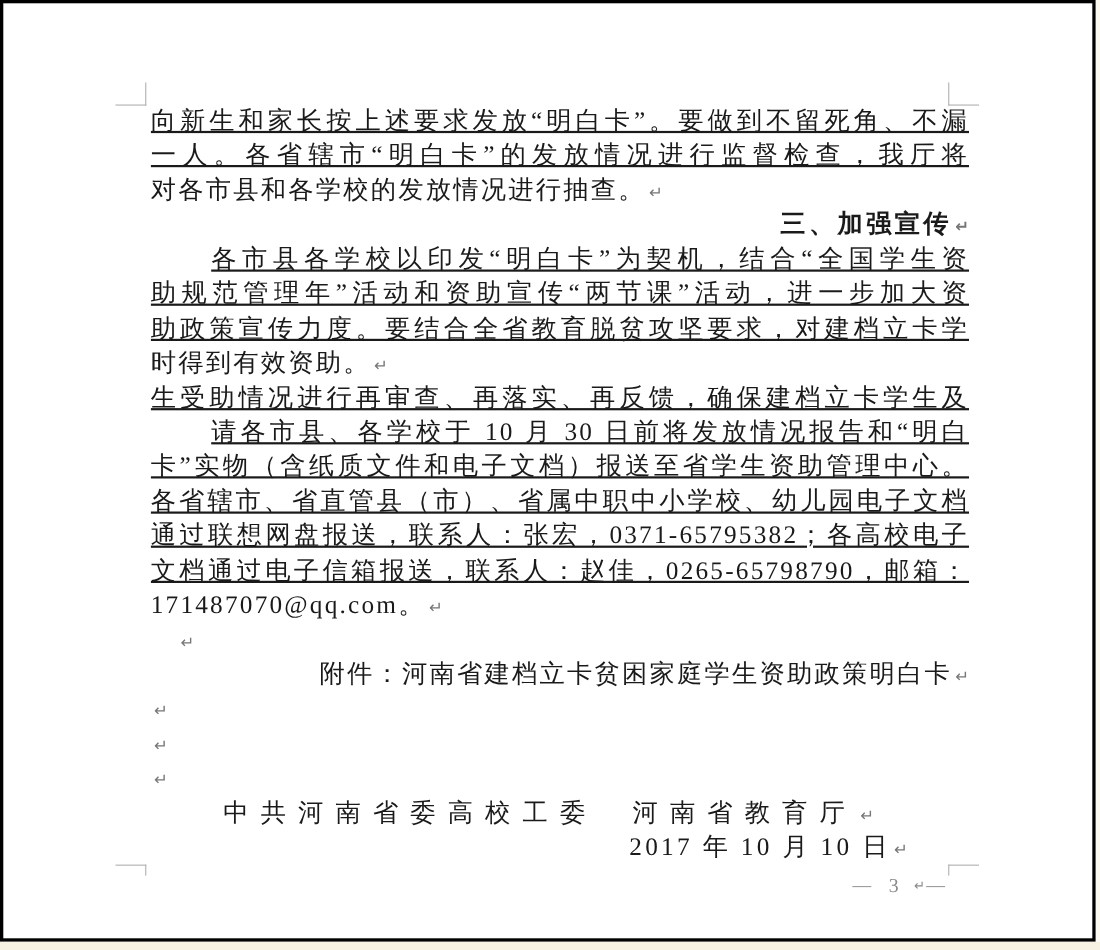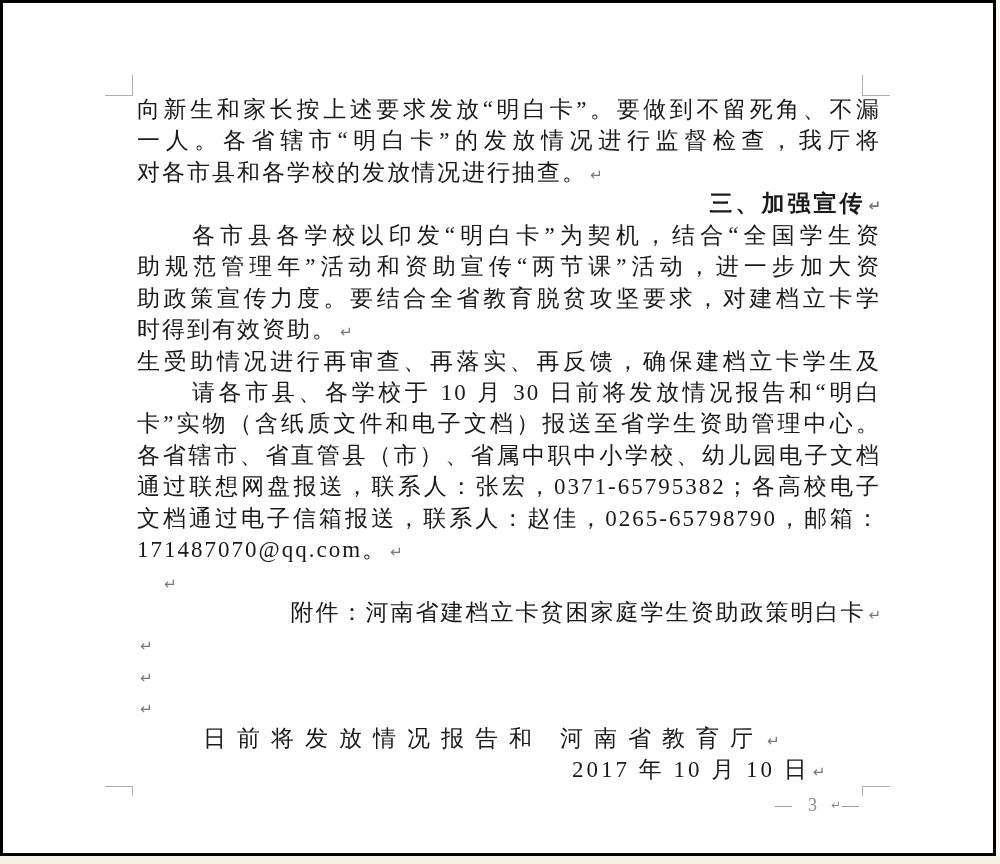--- a/index.html
+++ b/index.html
@@ -44,38 +44,39 @@
   .line {
     height:31.45px; line-height:31.45px;
     white-space:nowrap;
   }
   .line.justify {
     white-space:normal;
     text-align:justify;
     text-align-last:justify;
     text-justify:inter-character;
     overflow:hidden;
+    text-decoration:underline;
   }
   .line.indent      { text-indent:55px;text-align:right; }
   .line.indent-half { text-indent:24px; }
   .line.heading {
     font-weight:bold;
     font-family:"Liberation Sans","DejaVu Sans",sans-serif;
     letter-spacing:3px;
   }
   .pilcrow {
     color:#777777;
     font-size:15px;
     letter-spacing:0;
     margin-left:3px;
     font-family:"DejaVu Sans",sans-serif;
     vertical-align:baseline;
   }
   .line.signature { padding-left:66px; letter-spacing:11px; text-indent:0; }
-  .sig-part + .sig-part { margin-left:17px; }
+  .sig-part + .sig-part { margin-left:32px; }
   .line.dateline  { padding-left:435px; letter-spacing:3px; }
 
   .page-num {
     position:absolute; left:775px; top:793px; width:110px; height:24px;
     display:flex; align-items:center;
     color:#8a8a8a; font-size:17px;
     font-family:"Liberation Serif","DejaVu Serif",serif;
   }
   .page-num .dash { letter-spacing:0; }
   .page-num .num  { margin:0 14px 0 16px; font-size:18px; }
@@ -108,21 +109,21 @@
       <div class="line justify"><span class="line-text">卡”实物（含纸质文件和电子文档）报送至省学生资助管理中心。</span></div>
       <div class="line justify"><span class="line-text">各省辖市、省直管县（市）、省属中职中小学校、幼儿园电子文档</span></div>
       <div class="line justify"><span class="line-text">通过联想网盘报送，联系人：张宏，0371-65795382；各高校电子</span></div>
       <div class="line justify"><span class="line-text">文档通过电子信箱报送，联系人：赵佳，0265-65798790，邮箱：</span></div>
       <div class="line"><span class="line-text">171487070@qq.com。</span><span class="pilcrow">↵</span></div>
       <div class="line indent-half"><span class="pilcrow">↵</span></div>
       <div class="line indent"><span class="line-text">附件：河南省建档立卡贫困家庭学生资助政策明白卡</span><span class="pilcrow">↵</span></div>
       <div class="line"><span class="pilcrow">↵</span></div>
       <div class="line"><span class="pilcrow">↵</span></div>
       <div class="line"><span class="pilcrow">↵</span></div>
-      <div class="line signature"><span class="sig-part">日前将发放情况报告和</span><span class="sig-part">河南省教育厅</span><span class="pilcrow">↵</span></div>
+      <div class="line signature"><span class="sig-part">中共河南省委高校工委</span><span class="sig-part">河南省教育厅</span><span class="pilcrow">↵</span></div>
       <div class="line dateline"><span class="line-text">2017 年 10 月 10 日</span><span class="pilcrow">↵</span></div>
     </div>
 
   <div class="page-num">
     <span class="dash">—</span>
     <span class="num">3</span>
     <span class="pilcrow">↵</span>
     <span class="dash">—</span>
   </div>
 </div>

